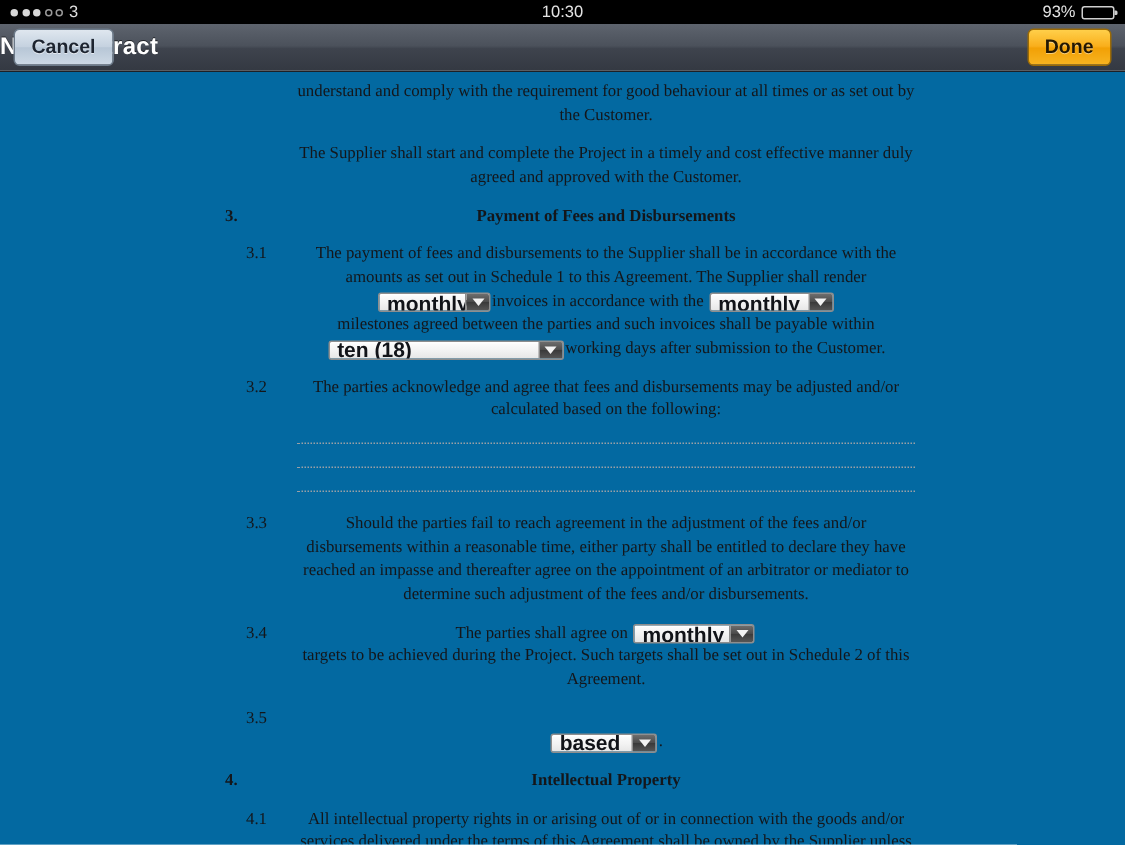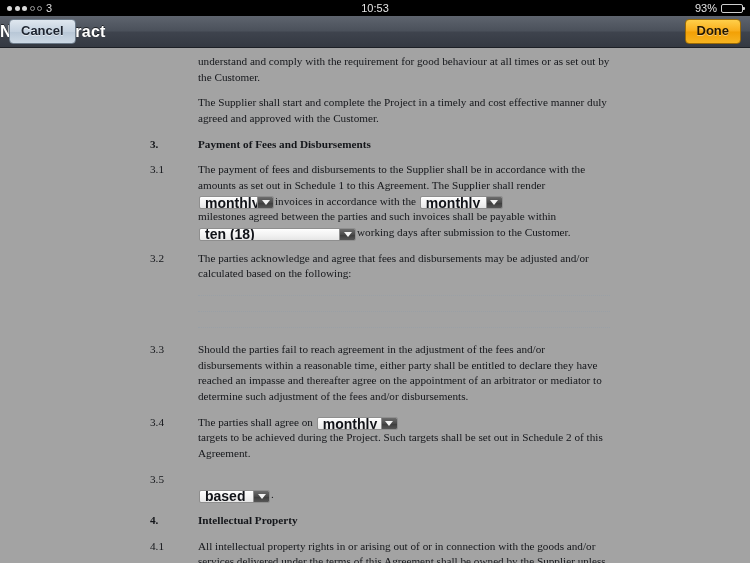--- a/index.html
+++ b/index.html
@@ -140,22 +140,23 @@
     background: linear-gradient(to bottom, #ffcf4a 0%, #f9ae1b 48%, #f2a005 52%, #f7b421 100%);
     border: 1px solid #9a6a06;
     color: #241700;
     text-shadow: 0 1px 0 rgba(255,255,255,.45);
   }
 
   
   .doc-scroll {
     height: 515px;
     overflow: hidden;
-    background: #a3a3a3;
-    position: relative;
+    background: #0369a1;
+    position: relative;
+    text-align: center;
   }
   .page {
     width: 750px;
     box-sizing: border-box;
     padding: 6px 140px 0 150px;
     font-family: "Liberation Serif", serif;
     font-size: 11.2px;
     color: #14161a;
     line-height: 1.40;
   }
@@ -255,21 +256,21 @@
   <div class="sb-left">
     <span class="dots">
       <span class="dot"></span>
         <span class="dot"></span>
         <span class="dot"></span>
         <span class="dot hollow"></span>
         <span class="dot hollow"></span>
     </span>
     <span class="carrier">3</span>
   </div>
-  <div class="sb-center">10:53</div>
+  <div class="sb-center">10:30</div>
   <div class="sb-right">
     <span>93%</span>
     <span class="battery"><span class="lvl" style="width:87%"></span></span>
   </div>
 </div>
 
 <div class="navbar">
   <div class="btn btn-cancel">Cancel</div>
   <div class="nav-title">New Contract</div>
   <div class="btn btn-done">Done</div>

